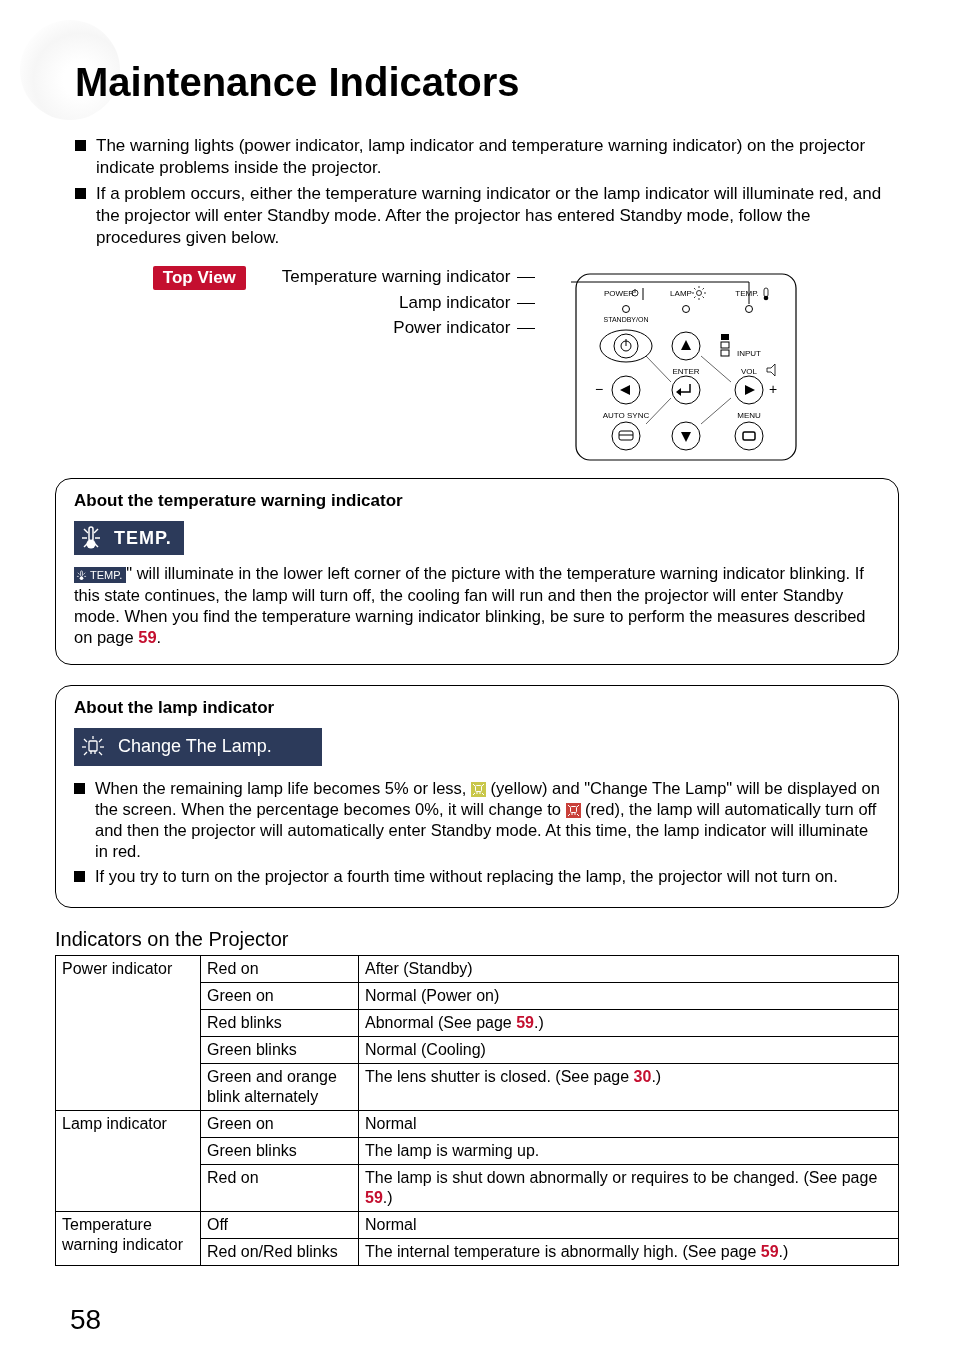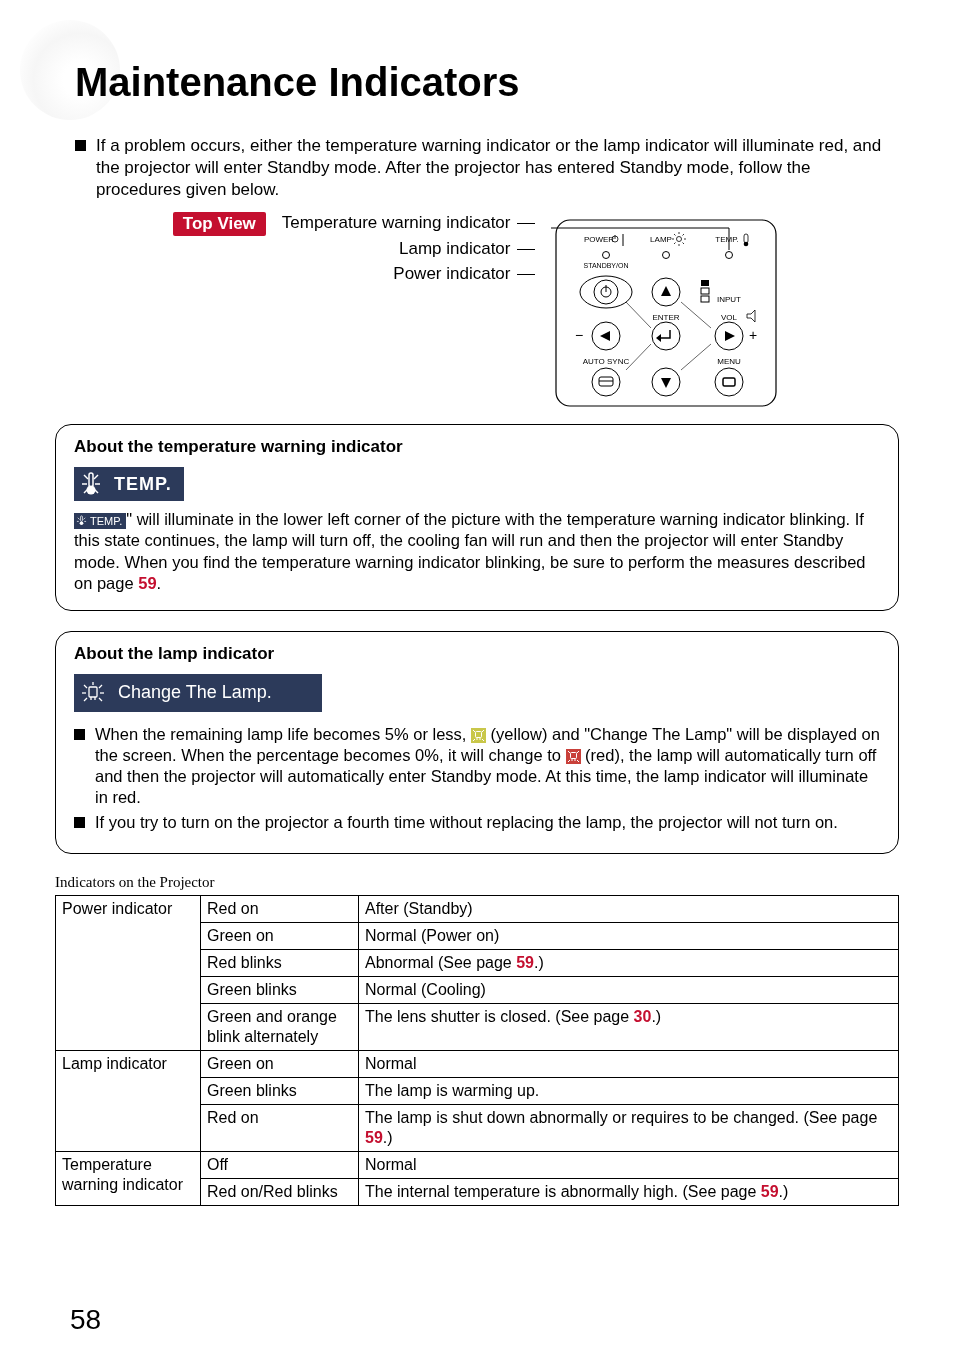--- a/index.html
+++ b/index.html
@@ -27,22 +27,22 @@
     position: relative;
     z-index: 2;
   }
   .bul-row { display: flex; margin: 4px 0 4px 20px; }
   .bul-sq { width: 11px; height: 11px; background: #000; margin-top: 5px; flex:0 0 11px; }
   .bul-txt { margin-left: 10px; font-size: 17px; line-height: 1.3; }
   .top-view-row {
     display:flex;
     justify-content:center;
     align-items:flex-start;
-    margin: 9px 0 5px 0;
-    gap: 16px;
+    margin: 15px 0 5px 0;
+    gap: 36px;
   }
   .top-view-badge {
     background:#c40f2f;
     color:#fff;
     font-weight:bold;
     padding:2px 10px;
     border-radius:2px;
     font-size:17px;
     margin-top:2px;
   }
@@ -80,33 +80,37 @@
     font-size:11px; padding:1px 4px 1px 2px;
     vertical-align:middle; gap:3px;
   }
   .inline-chip svg{width:11px;height:11px;}
   .mini-icon{
     display:inline-flex; align-items:center; justify-content:center;
     vertical-align:middle;
     width:15px;height:15px;
   }
   .link-red{ color:#c40f2f; font-weight:bold; }
-  .table-caption{ font-size:15px; margin:12px 0 4px 0;font-family:Liberation Serif, serif;}
+  .table-caption{ font-size:20px; margin:12px 0 4px 0;}
   table.ind { border-collapse:collapse; width:100%; font-size:16px; }
   table.ind td { border:1px solid #000; padding:3px 6px; vertical-align:top; line-height:1.25;}
   .pagenum{ position:absolute; bottom:18px; left:70px; font-size:28px; font-weight:normal;}
 </style>
 </head>
 <body>
 
 <div class="corner-deco"></div>
 
 <h1 class="title">Maintenance Indicators</h1>
 
 <div>
+  <div class="bul-row">
+    <span class="bul-sq"></span>
+    <span class="bul-txt">The warning lights (power indicator, lamp indicator and temperature warning indicator) on the projector indicate problems inside the projector.</span>
+  </div>
   <div class="bul-row">
     <span class="bul-sq"></span>
     <span class="bul-txt">If a problem occurs, either the temperature warning indicator or the lamp indicator will illuminate red, and the projector will enter Standby mode. After the projector has entered Standby mode, follow the procedures given below.</span>
   </div>
 </div>
 
 <div class="top-view-row">
   <span class="top-view-badge">Top View</span>
   <div class="indicator-lines">
     <div><span>Temperature warning indicator</span> <span class="dash"></span></div>

